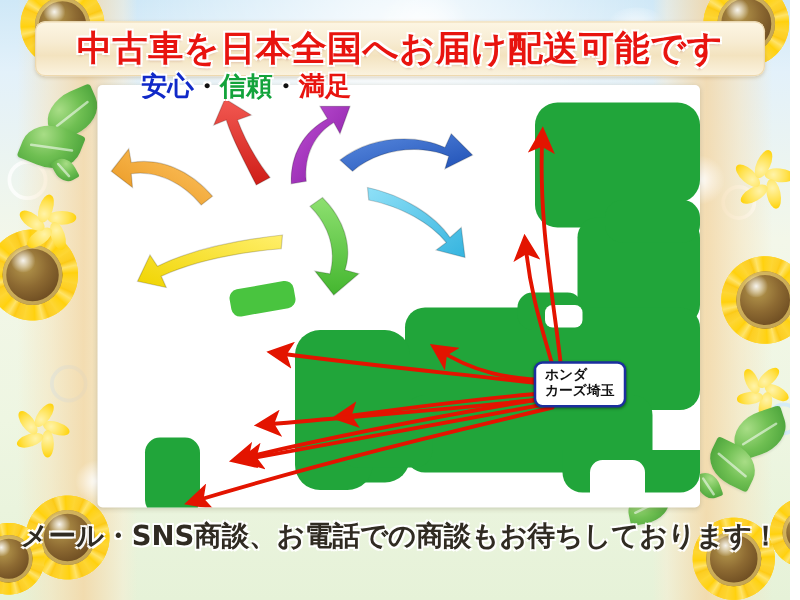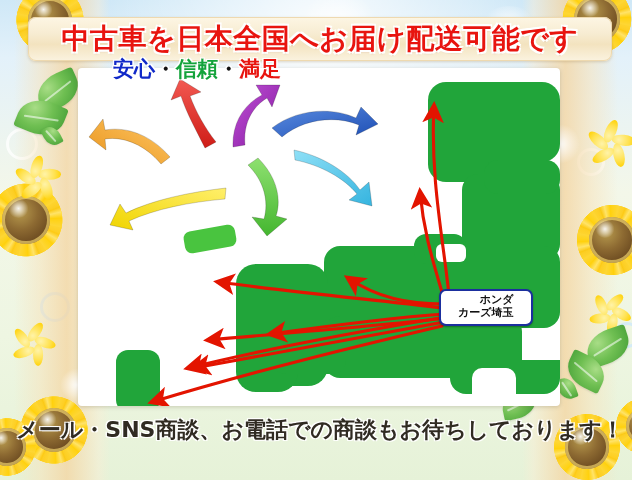--- a/index.html
+++ b/index.html
@@ -122,23 +122,23 @@
   #slogan .line1 .dot{color:#111;}
   #slogan .line1 .c2{color:#13a33b;}
   #slogan .line1 .c3{color:#e8140f;}
   #slogan .line2{
     margin-top:4px;font-size:15px;font-weight:bold;color:#101010;white-space:nowrap;
     text-shadow:-1.2px -1.2px 0 #fff,1.2px -1.2px 0 #fff,-1.2px 1.2px 0 #fff,1.2px 1.2px 0 #fff;
   }
 
   
   #callout{
-    position:absolute;left:439px;top:289px;
+    position:absolute;left:427px;top:289px;
     background:#ffffff;border:2px solid #1b2f9e;border-radius:7px;
-    padding:3px 17px 4px;text-align:right;line-height:1.18;
+    padding:3px 7px 4px;text-align:left;line-height:1.18;
     box-shadow:0 1px 2px rgba(0,0,0,.35);
     z-index:9;
   }
   #callout div{font-size:11px;font-weight:bold;color:#111;white-space:nowrap;}
 
   
   #footer{
     position:absolute;left:0;top:414px;width:640px;text-align:center;
   }
   #footer .fl{

